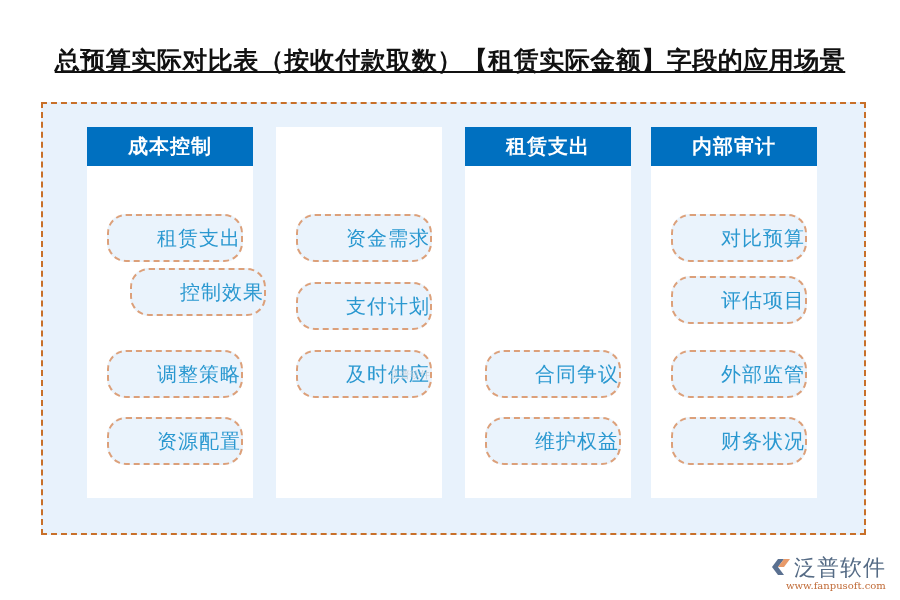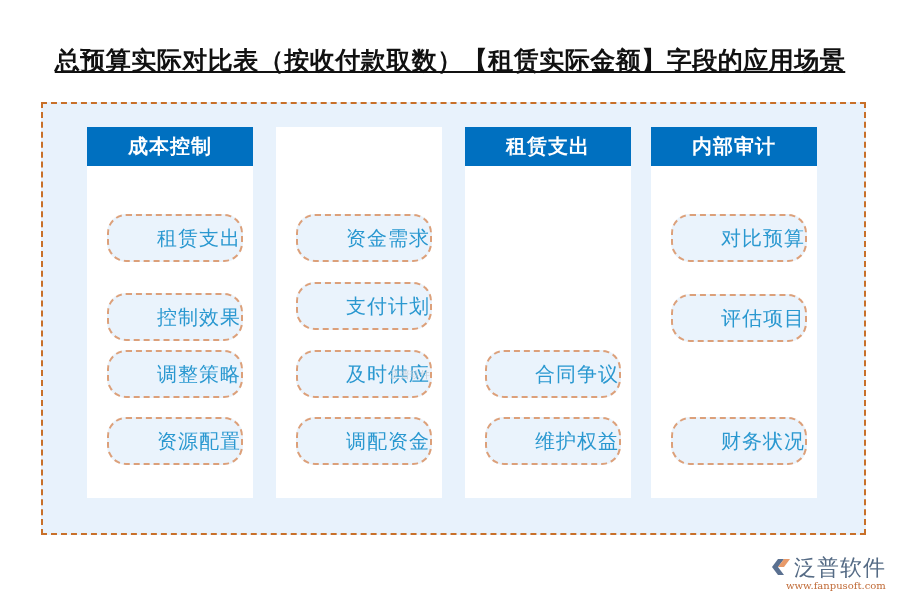--- a/index.html
+++ b/index.html
@@ -28,42 +28,42 @@
 </head>
 <body>
 
 <div class="title">总预算实际对比表（按收付款取数）【租赁实际金额】字段的应用场景</div>
 
 <div class="frame"></div>
 
 <div class="col" style="left:87px;">
   <div class="col-head">成本控制</div>
   <div class="item" style="top:87px;">租赁支出</div>
-  <div class="item" style="top:166px;">控制效果</div>
+  <div class="item" style="top:141px;margin-left:23px;">控制效果</div>
   <div class="item" style="top:223px;">调整策略</div>
   <div class="item" style="top:290px;">资源配置</div>
 </div>
 
 <div class="col" style="left:276px;">
   <div class="item" style="top:87px;">资金需求</div>
   <div class="item" style="top:155px;">支付计划</div>
   <div class="item" style="top:223px;">及时供应</div>
-  <div class="item" style="top:290px;">调配资金</div>
 </div>
 
 <div class="col" style="left:465px;">
   <div class="col-head">租赁支出</div>
   <div class="item" style="top:290px;">维护权益</div>
   <div class="item" style="top:223px;">合同争议</div>
 </div>
 
 <div class="col" style="left:651px;">
   <div class="col-head">内部审计</div>
   <div class="item" style="top:87px;">对比预算</div>
-  <div class="item" style="top:167px;">评估项目</div>
+  <div class="item" style="top:149px;">评估项目</div>
+  <div class="item" style="top:223px;">外部监管</div>
   <div class="item" style="top:290px;">财务状况</div>
 </div>
 
 <div class="watermark-mini">泛普软件</div>
 
 <div class="logo">
   <svg class="logo-mark" viewBox="0 0 22 20">
     <path d="M2 10 L8 2 L14 2 L8 10 Z" fill="#5a7090"></path>
     <path d="M8 10 L14 2 L20 2 L14 10 Z" fill="#e89a6a"></path>
     <path d="M2 10 L8 18 L14 18 L8 10 Z" fill="#5a7090"></path>

